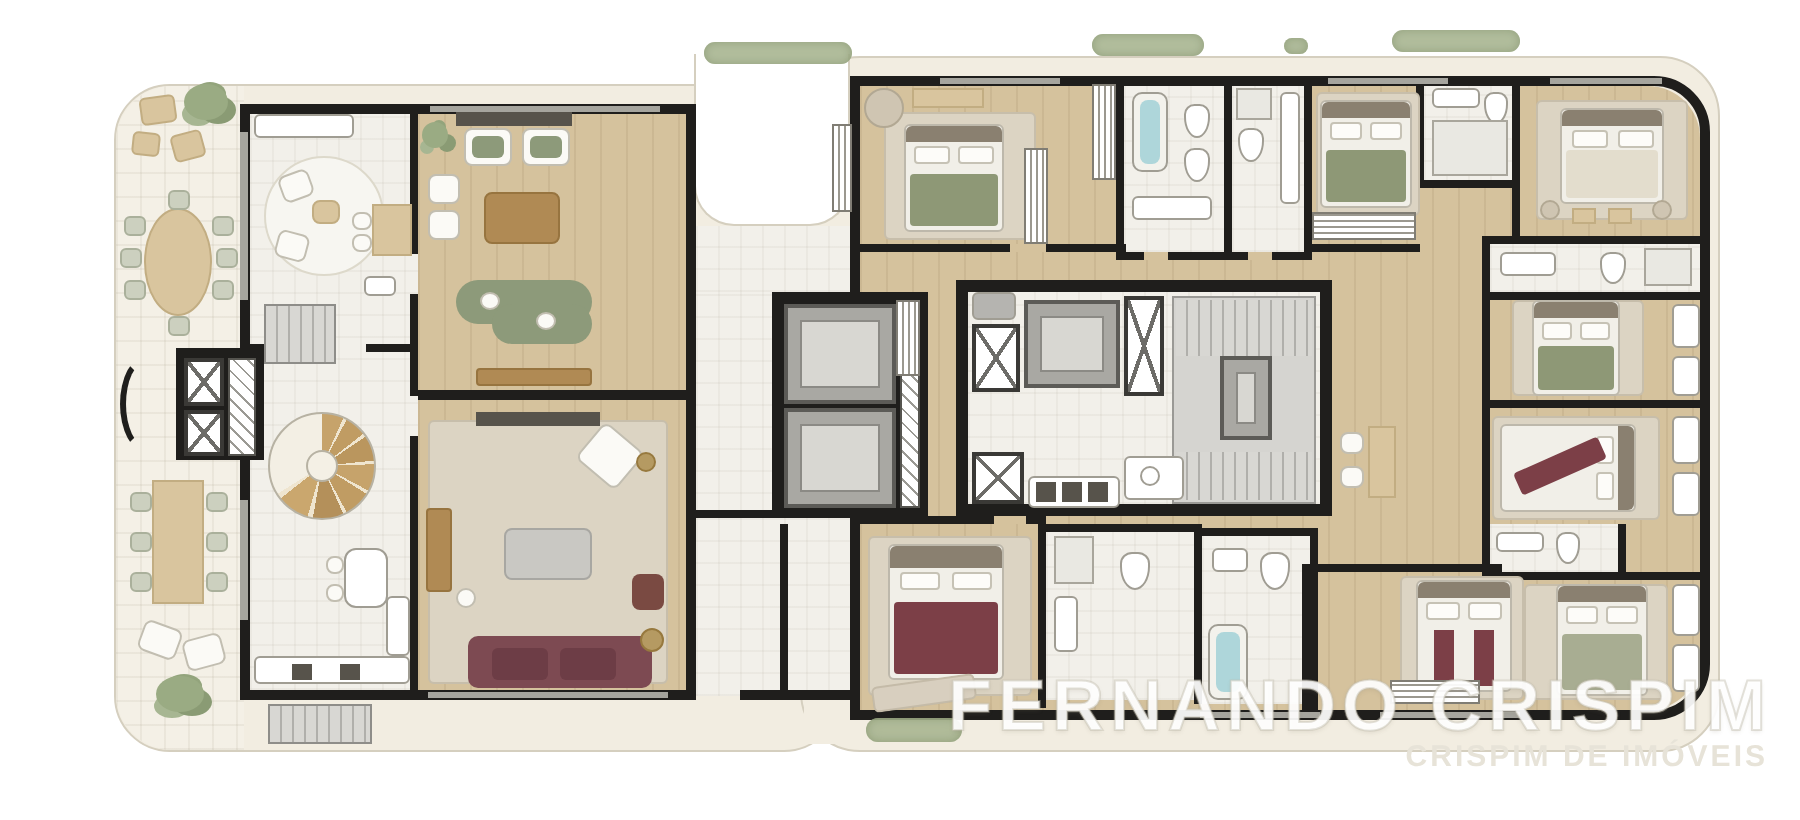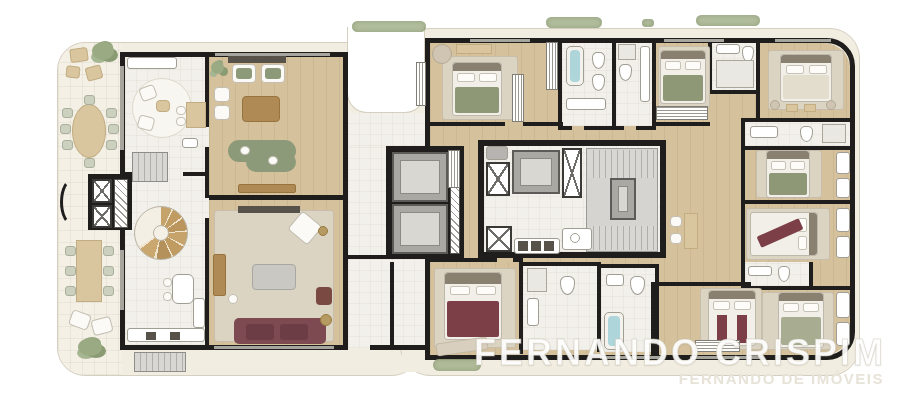--- a/index.html
+++ b/index.html
@@ -373,14 +373,14 @@
   <div class="vst" style="left:448px;top:150px;width:12px;height:38px;"></div>
   <div class="vst" style="left:416px;top:62px;width:10px;height:44px;"></div>
 
   <div class="hedge" style="left:352px;top:21px;width:74px;height:11px;"></div>
   <div class="hedge" style="left:546px;top:17px;width:56px;height:11px;"></div>
   <div class="hedge" style="left:642px;top:19px;width:12px;height:8px;"></div>
   <div class="hedge" style="left:696px;top:15px;width:64px;height:11px;"></div>
   <div class="hedge" style="left:433px;top:359px;width:48px;height:12px;"></div>
 
   <div class="wm1" style="top:332px;right:14px;">FERNANDO CRISPIM</div>
-  <div class="wm2" style="top:370px;right:16px;">FERNANDO DE IMÓVEIS</div>
+  <div class="wm2" style="top:370px;right:16px;">CRISPIM DE IMÓVEIS</div>
 </div>
 
 </body></html>

